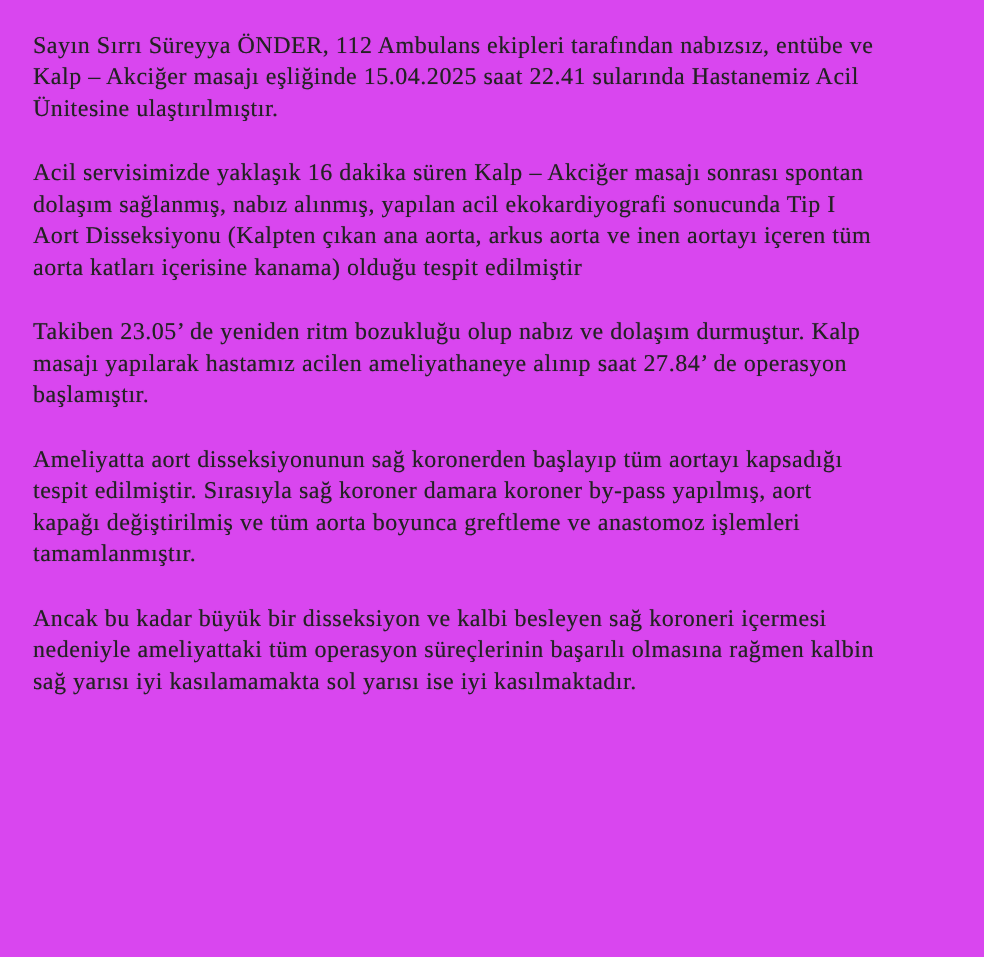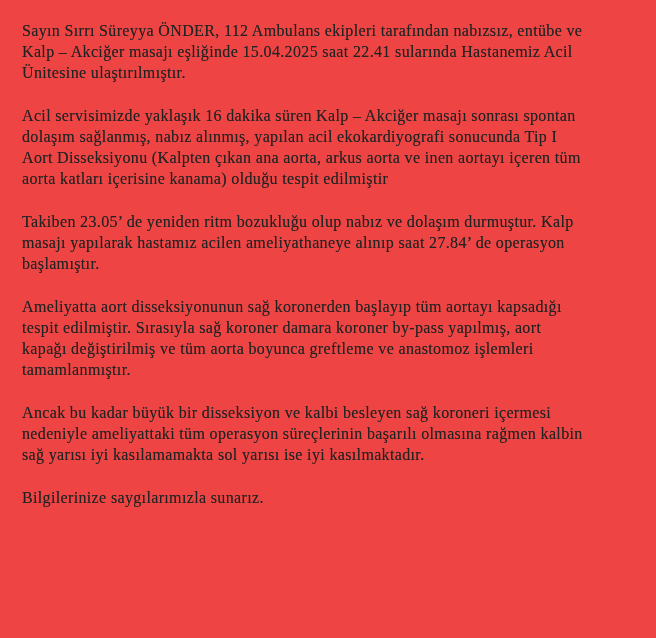--- a/index.html
+++ b/index.html
@@ -11,21 +11,21 @@
     width: 656px;
     height: 638px;
     overflow: hidden;
     font-family: "Liberation Serif", "DejaVu Serif", serif;
   }
   .page {
     box-sizing: border-box;
     width: 656px;
     height: 638px;
     padding: 20px 16px 0 22px;
-    background: #ef4444;
+    background: #d946ef;
   }
   .para {
     margin: 0 0 22px 0;
     font-size: 16px;
     line-height: 21px;
     letter-spacing: 0.35px;
     color: #222222;
     white-space: pre-line;      
     text-shadow: 0 0 0.5px rgba(50,50,50,0.55); 
   }
@@ -44,14 +44,13 @@
   <p class="para">Takiben 23.05’ de yeniden ritm bozukluğu olup nabız ve dolaşım durmuştur. Kalp
 masajı yapılarak hastamız acilen ameliyathaneye alınıp saat 27.84’ de operasyon
 başlamıştır.</p>
   <p class="para">Ameliyatta aort disseksiyonunun sağ koronerden başlayıp tüm aortayı kapsadığı
 tespit edilmiştir. Sırasıyla sağ koroner damara koroner by-pass yapılmış, aort
 kapağı değiştirilmiş ve tüm aorta boyunca greftleme ve anastomoz işlemleri
 tamamlanmıştır.</p>
   <p class="para">Ancak bu kadar büyük bir disseksiyon ve kalbi besleyen sağ koroneri içermesi
 nedeniyle ameliyattaki tüm operasyon süreçlerinin başarılı olmasına rağmen kalbin
 sağ yarısı iyi kasılamamakta sol yarısı ise iyi kasılmaktadır.</p>
-  <p class="para">Bilgilerinize saygılarımızla sunarız.</p>
 </div>
 
 </body></html>

